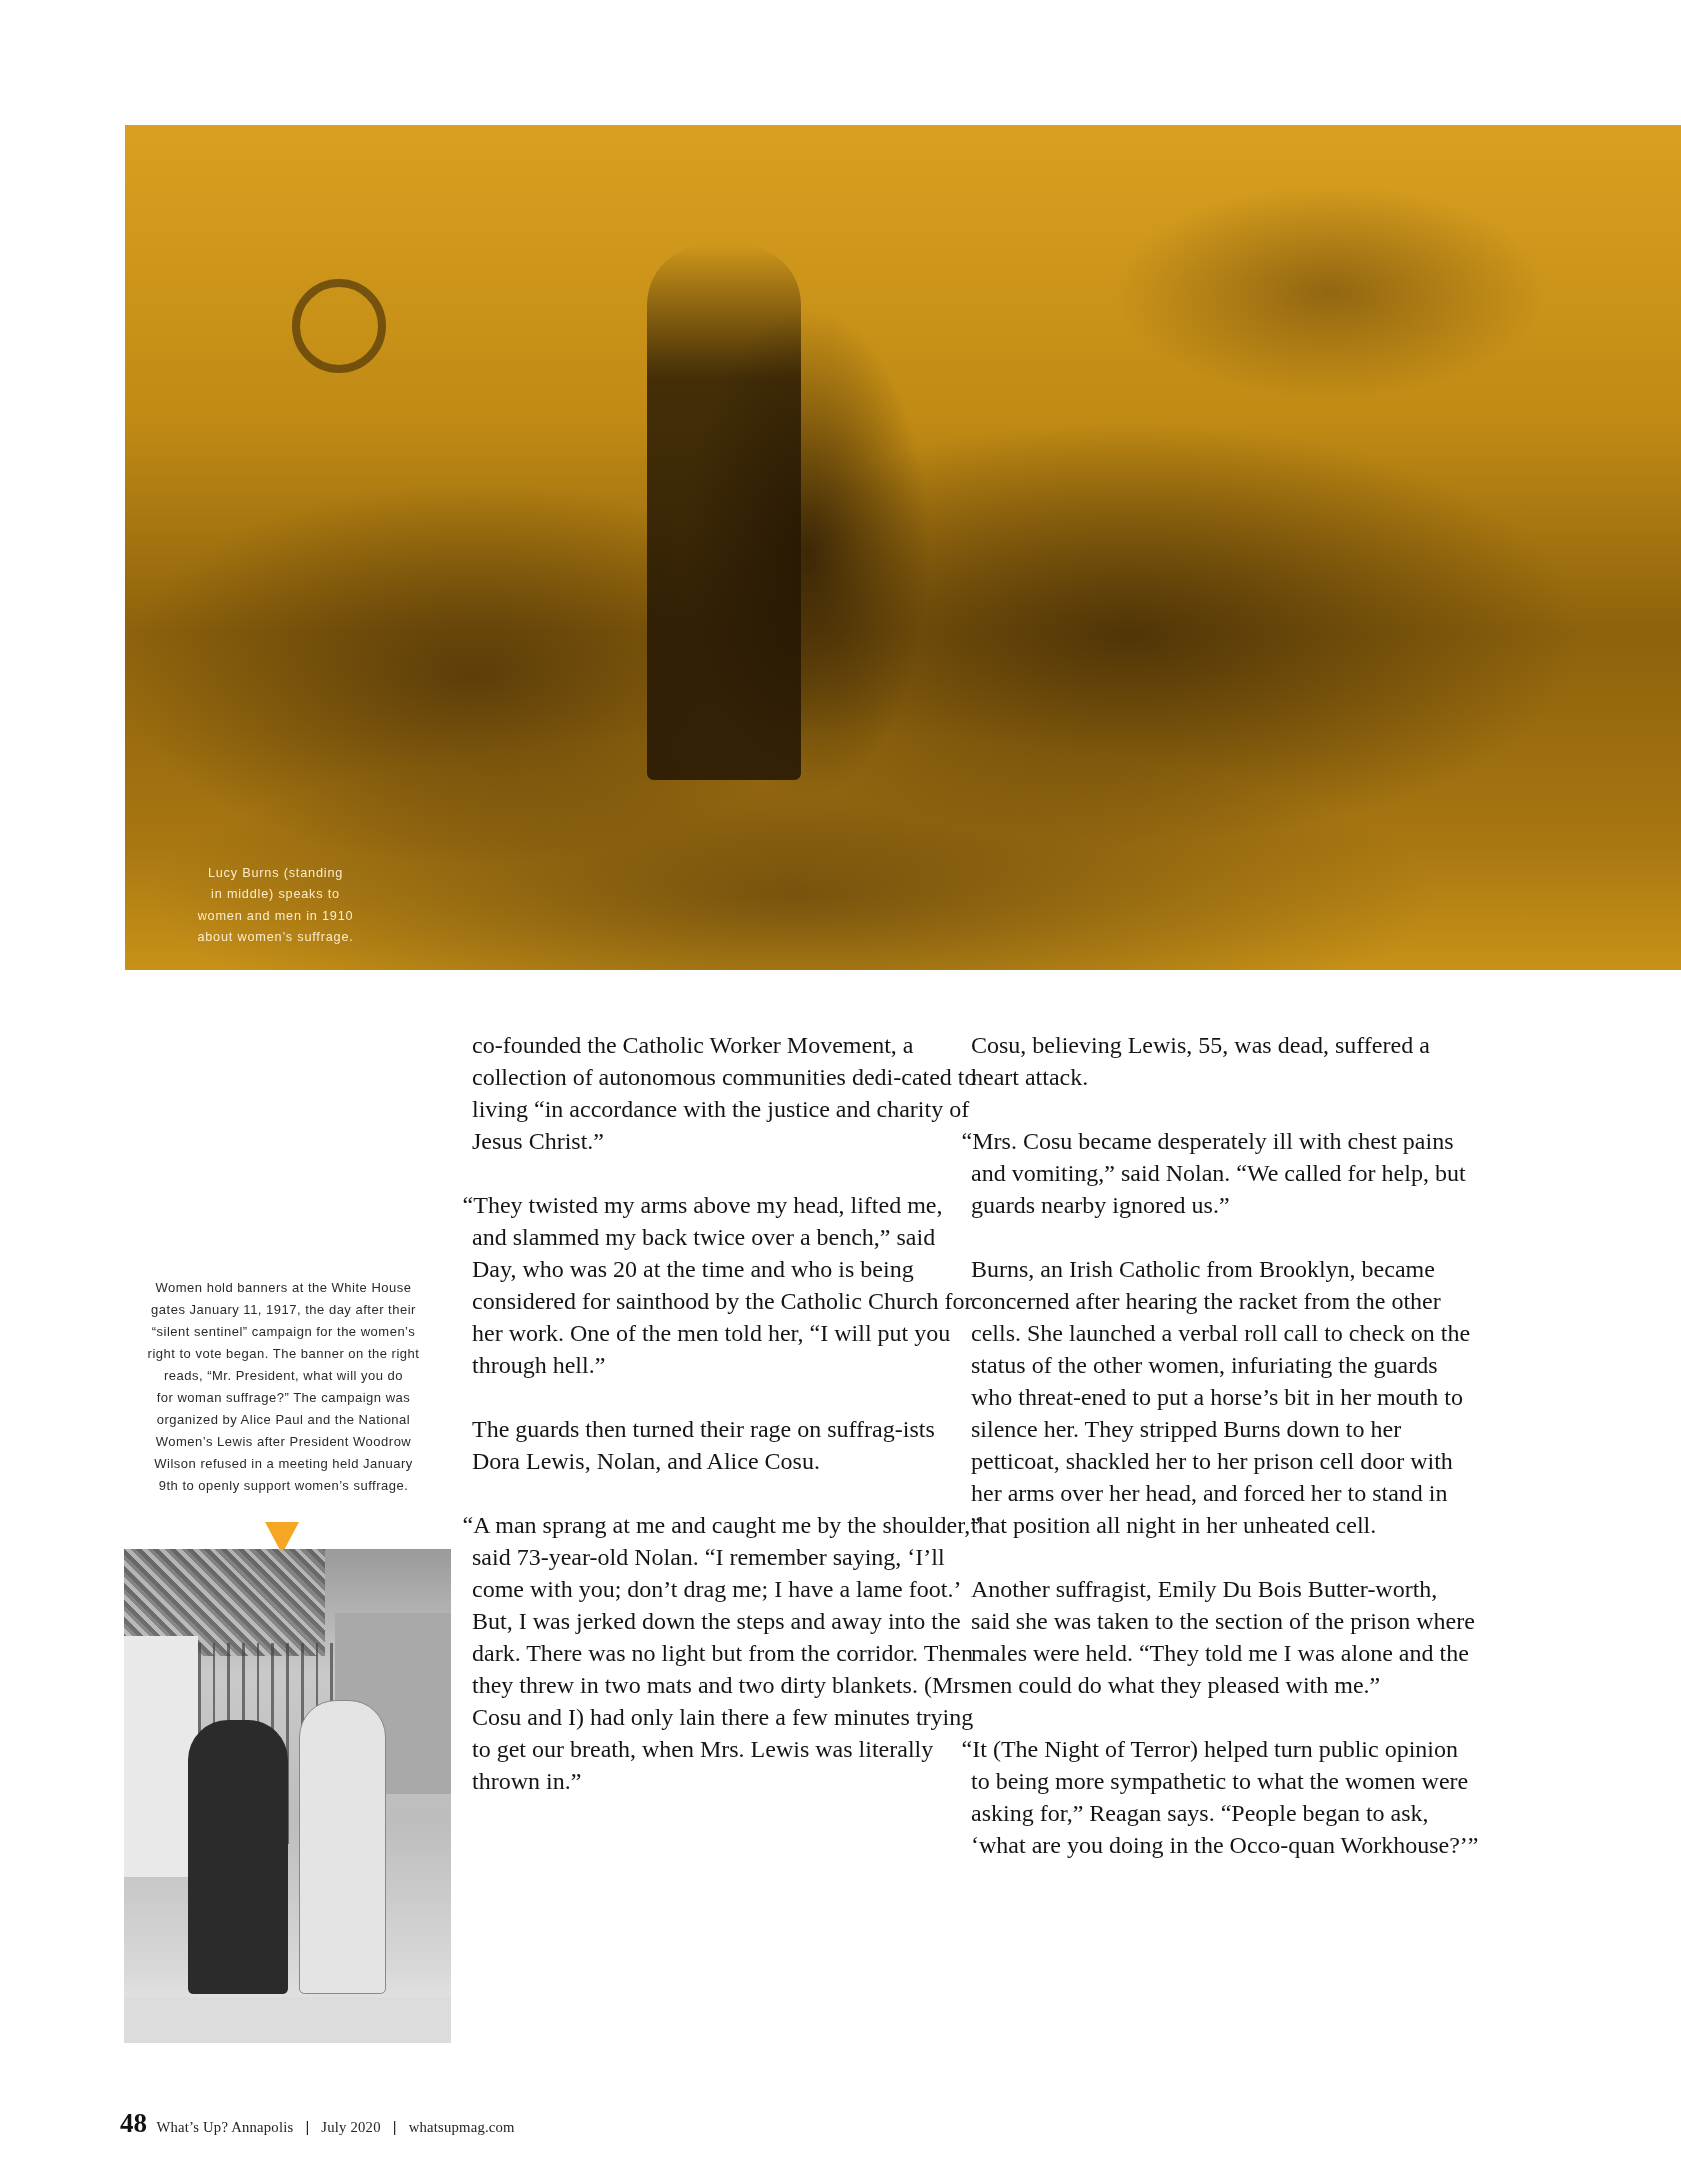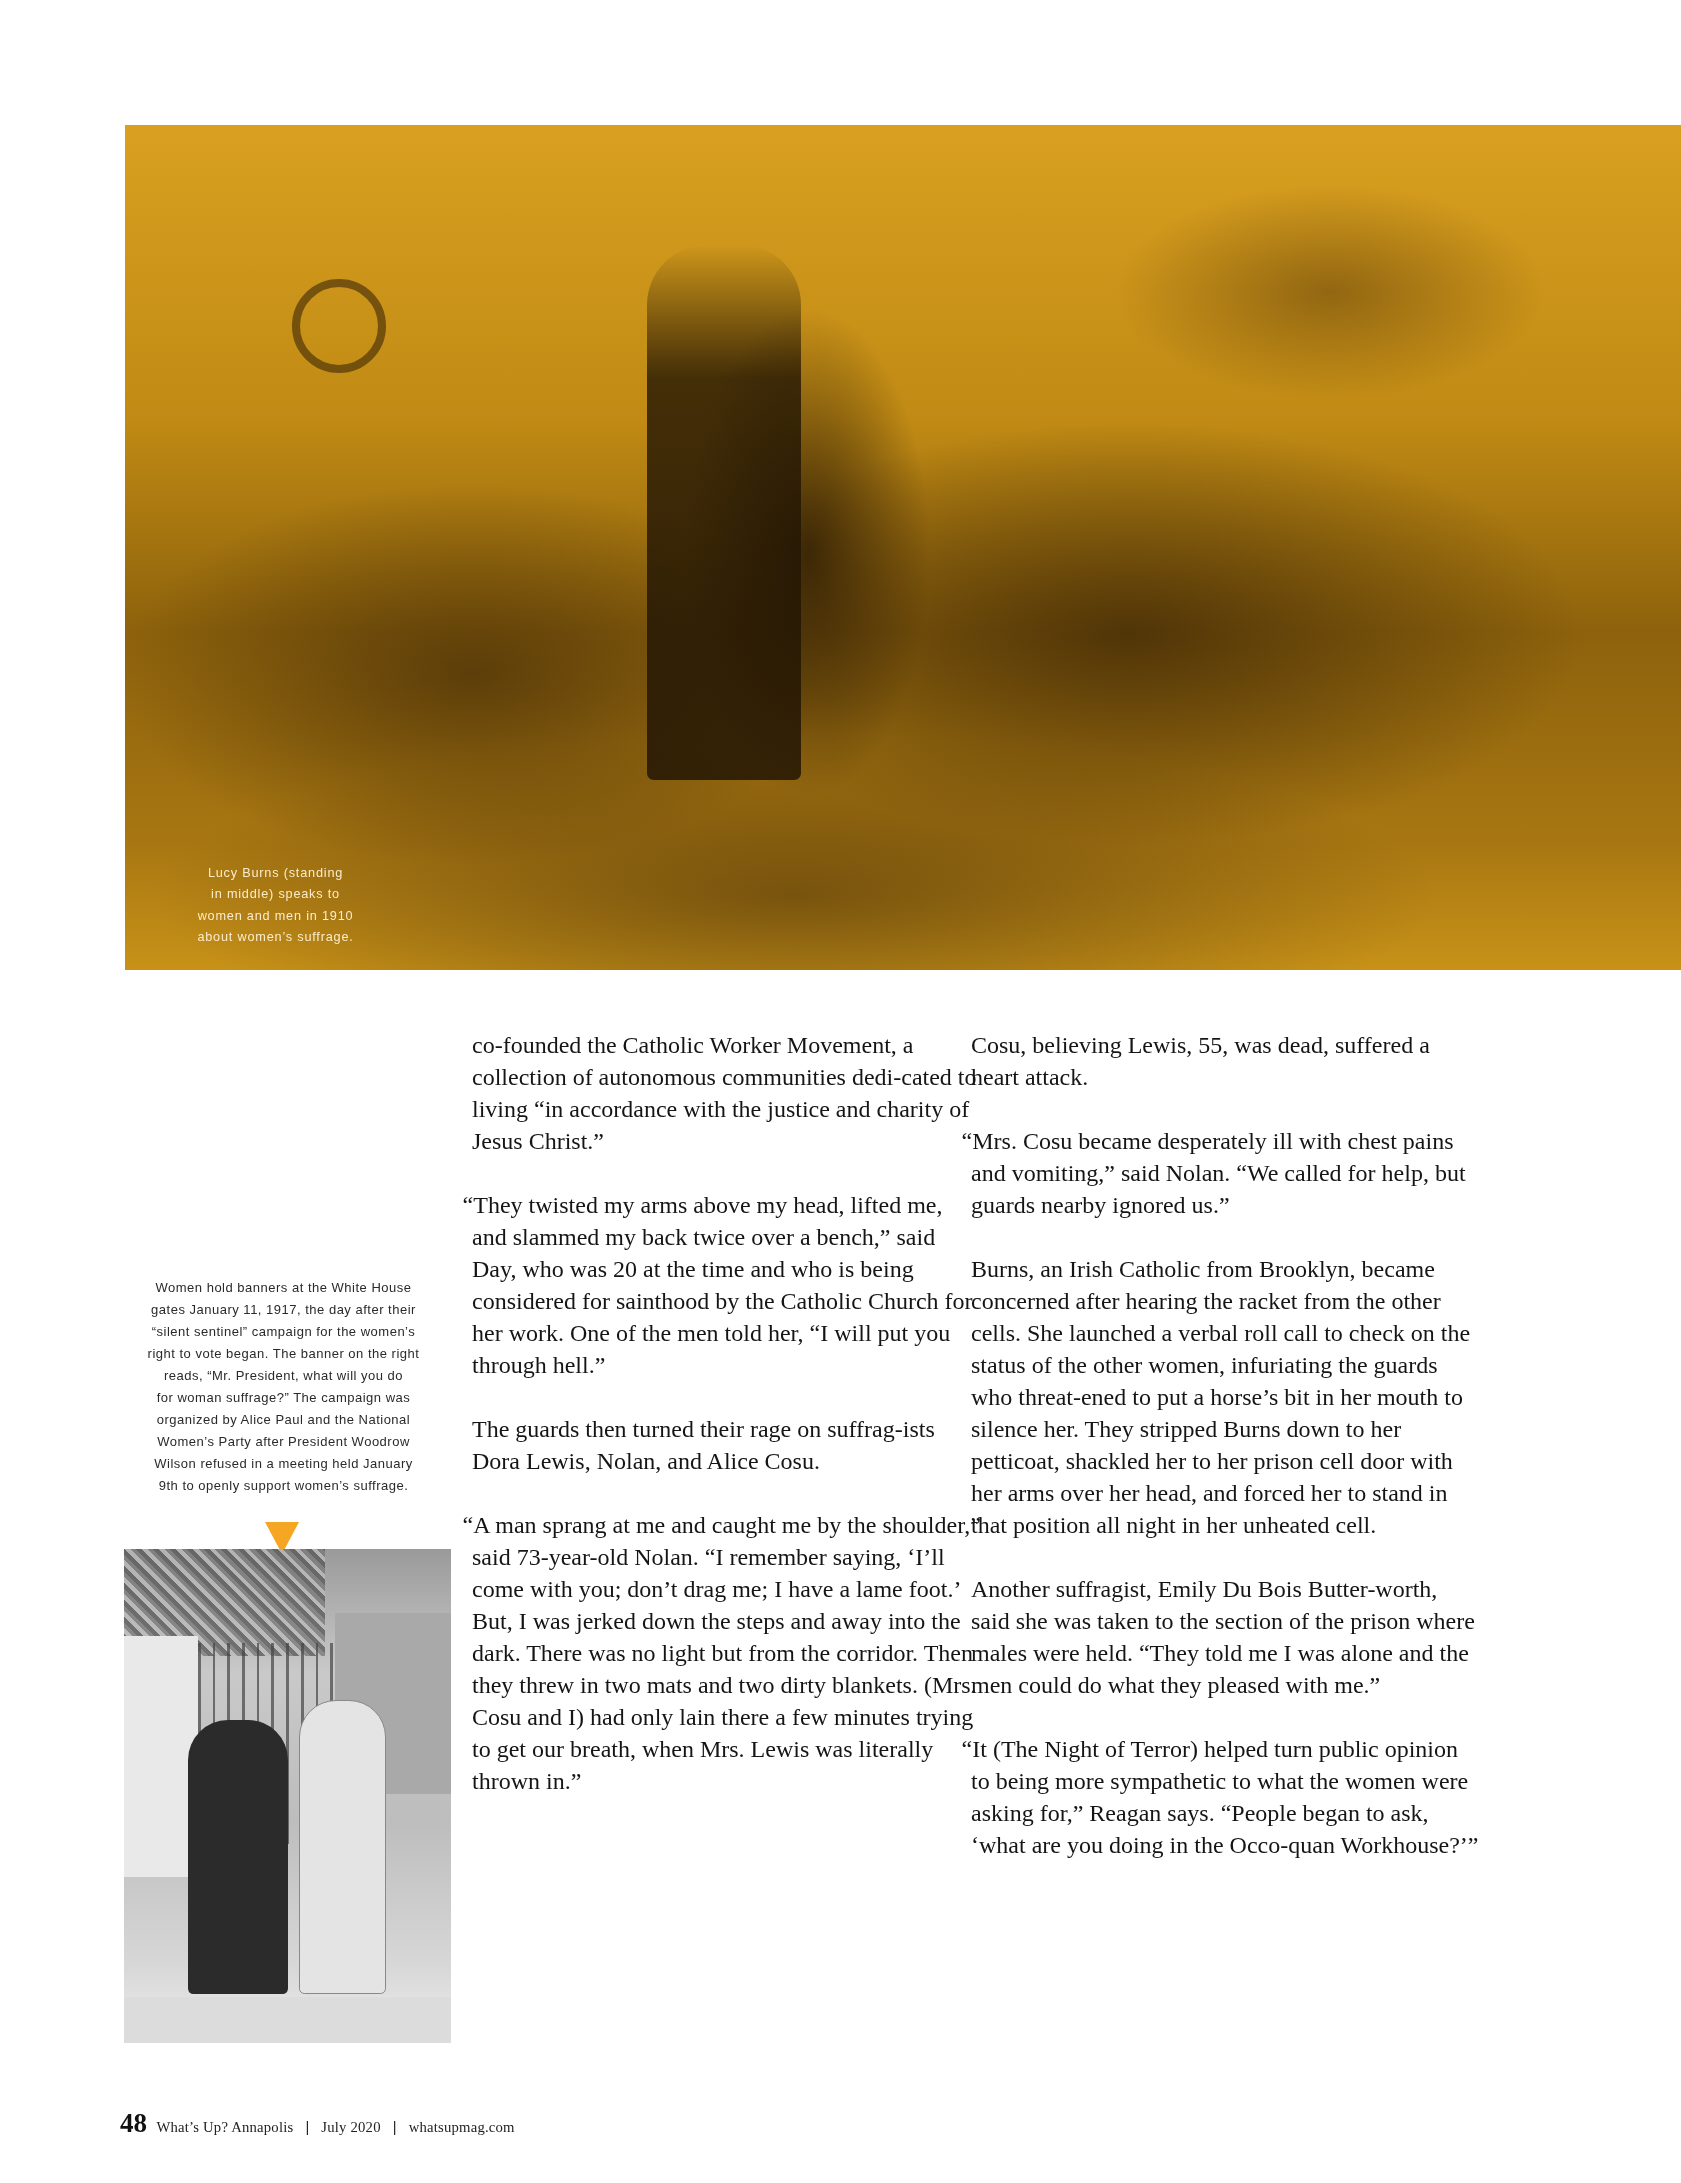--- a/index.html
+++ b/index.html
@@ -85,21 +85,21 @@
 </div>
 
 <div class="side-caption">
   <div>Women hold banners at the White House</div>
   <div>gates January 11, 1917, the day after their</div>
   <div>“silent sentinel” campaign for the women’s</div>
   <div>right to vote began. The banner on the right</div>
   <div>reads, “Mr. President, what will you do</div>
   <div>for woman suffrage?” The campaign was</div>
   <div>organized by Alice Paul and the National</div>
-  <div>Women’s Party after President Woodrow</div>
+  <div>Women’s Lewis after President Woodrow</div>
   <div>Wilson refused in a meeting held January</div>
   <div>9th to openly support women’s suffrage.</div>
 </div>
 <div class="arrow-down"></div>
 
 <div class="photo2">
   <div class="trees"></div>
   <div class="banner-l"></div>
   <div class="fence"></div>
   <div class="banner-r"></div>

